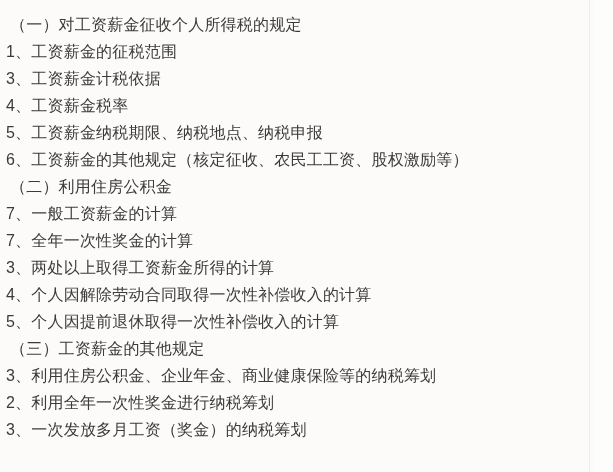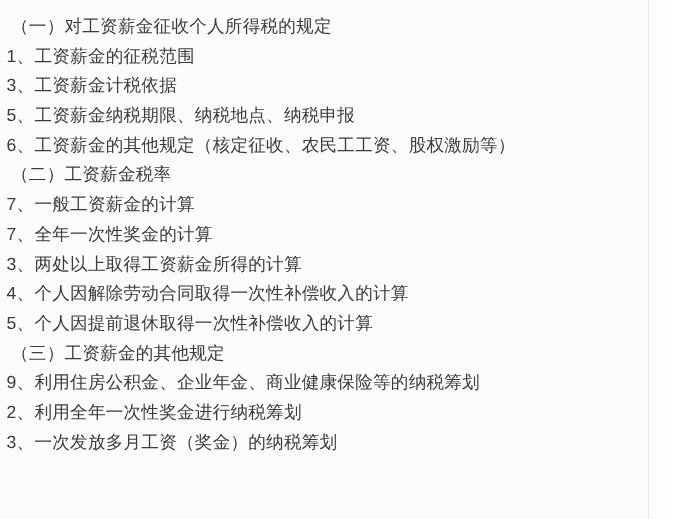--- a/index.html
+++ b/index.html
@@ -42,29 +42,30 @@
 </style>
 </head>
 <body>
 
 <div class="page">
   <div class="content">
 
     <div class="line heading">（一）对工资薪金征收个人所得税的规定</div>
     <div class="line">1、工资薪金的征税范围</div>
     <div class="line">3、工资薪金计税依据</div>
+    <div class="line">4、工资薪金税率</div>
     <div class="line">5、工资薪金纳税期限、纳税地点、纳税申报</div>
     <div class="line">6、工资薪金的其他规定（核定征收、农民工工资、股权激励等）</div>
 
-    <div class="line heading">（二）工资薪金税率</div>
+    <div class="line heading">（二）利用住房公积金</div>
     <div class="line">7、一般工资薪金的计算</div>
     <div class="line">7、全年一次性奖金的计算</div>
     <div class="line">3、两处以上取得工资薪金所得的计算</div>
     <div class="line">4、个人因解除劳动合同取得一次性补偿收入的计算</div>
     <div class="line">5、个人因提前退休取得一次性补偿收入的计算</div>
 
     <div class="line heading">（三）工资薪金的其他规定</div>
-    <div class="line">9、利用住房公积金、企业年金、商业健康保险等的纳税筹划</div>
+    <div class="line">3、利用住房公积金、企业年金、商业健康保险等的纳税筹划</div>
     <div class="line">2、利用全年一次性奖金进行纳税筹划</div>
     <div class="line">3、一次发放多月工资（奖金）的纳税筹划</div>
 
   </div>
 </div>
 
 </body></html>

